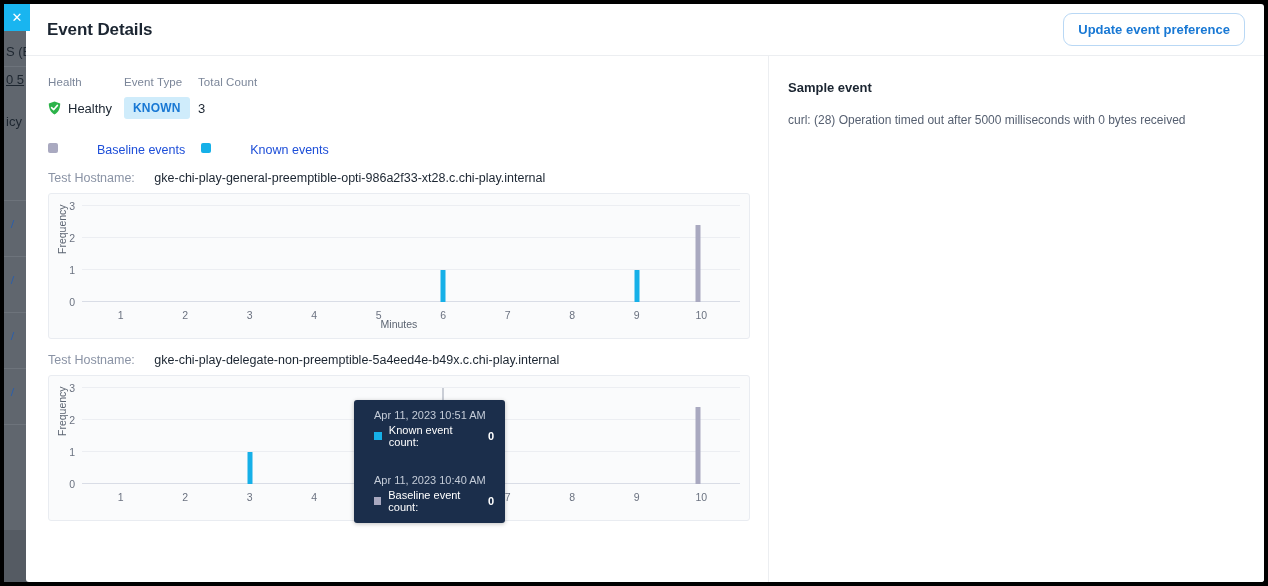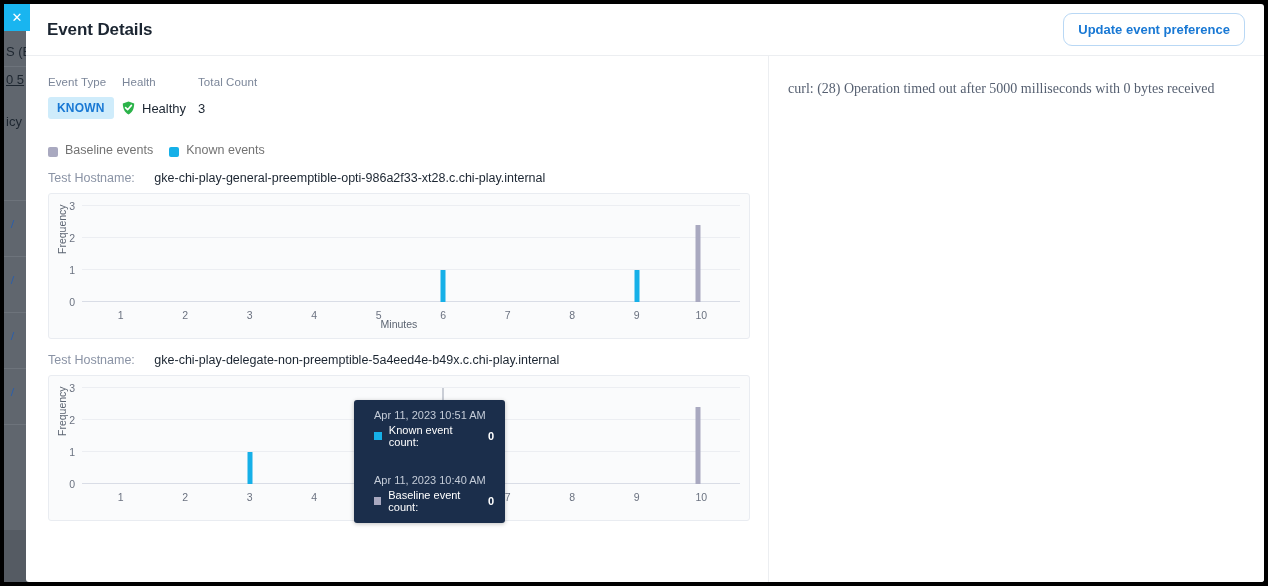--- a/index.html
+++ b/index.html
@@ -144,23 +144,24 @@
 
   
   .legend {
     display: flex;
     align-items: center;
     gap: 16px;
     margin-top: 25px;
   }
   .legend-item {
     display: flex;
-    align-items: flex-end;
+    align-items: flex-start;
     font-size: 12.5px;
-    color: #737373;
+    color: #1d4ed8;
+    gap: 32px;
   }
   .swatch {
     width: 10px; height: 10px;
     border-radius: 2px;
     margin-right: 7px;
     display: inline-block;
   }
 
   
   .chart-block { margin-top: 14px; }
@@ -278,22 +279,22 @@
   .tt-val { font-weight: bold; margin-left: 4px; }
 
   
   .sample-title {
     font-size: 13px;
     font-weight: bold;
     color: #1b2531;
     margin-bottom: 17px;
   }
   .sample-body {
-    font-family: Liberation Serif, serif;
-    font-size: 14px;
+    font-family: Liberation Sans, sans-serif;
+    font-size: 12px;
     line-height: 1.35;
     color: #555f70;
     width: 448px;
   }
 
   
   .close-btn {
     position: absolute;
     left: 4px; top: 4px;
     width: 26px; height: 27px;
@@ -338,36 +339,36 @@
     <div class="modal-header">
       <div class="modal-title">Event Details</div>
       <button class="update-btn">Update event preference</button>
     </div>
 
     <div class="modal-body">
 
       <div class="left-pane">
 
         <div class="meta-row">
-          <div class="meta-col etype">
-            <div class="meta-label">Event Type</div>
-            <div class="meta-value">
-              <span class="badge-known">KNOWN</span>
-            </div>
-          </div>
           <div class="meta-col health">
             <div class="meta-label">Health</div>
             <div class="meta-value">
               <span class="health-icon">
                 <svg width="13" height="14" viewBox="0 0 13 14" aria-hidden="true">
                   <path d="M6.5 0.6 L12.2 2.6 C12.2 8.2 9.9 11.9 6.5 13.4 C3.1 11.9 0.8 8.2 0.8 2.6 Z" fill="#2cb34a"></path>
                   <path d="M3.6 6.6 L5.6 8.7 L9.4 4.4" stroke="#ffffff" stroke-width="1.6" fill="none" stroke-linecap="round" stroke-linejoin="round"></path>
                 </svg>
               </span>
               <span>Healthy</span>
+            </div>
+          </div>
+          <div class="meta-col etype">
+            <div class="meta-label">Event Type</div>
+            <div class="meta-value">
+              <span class="badge-known">KNOWN</span>
             </div>
           </div>
           <div class="meta-col">
             <div class="meta-label">Total Count</div>
             <div class="meta-value">3</div>
           </div>
         </div>
 
         <div class="legend">
           <div class="legend-item">
@@ -446,20 +447,21 @@
               </div>
             <div class="axis-title-x">Minutes</div>
           </div>
         </div>
 
       </div>
 
       <div class="divider"></div>
 
       <div class="right-pane">
+        <div class="sample-title">Sample event</div>
         <div class="sample-body">curl: (28) Operation timed out after 5000 milliseconds with 0 bytes received</div>
       </div>
 
     </div>
 
     <div class="tooltip">
       <div class="tt-time">Apr 11, 2023 10:51 AM</div>
       <div class="tt-row">
         <span class="tt-sw" id="ttsw0" style="background: rgb(22, 176, 232);"></span>
         <span>Known event count:</span>

